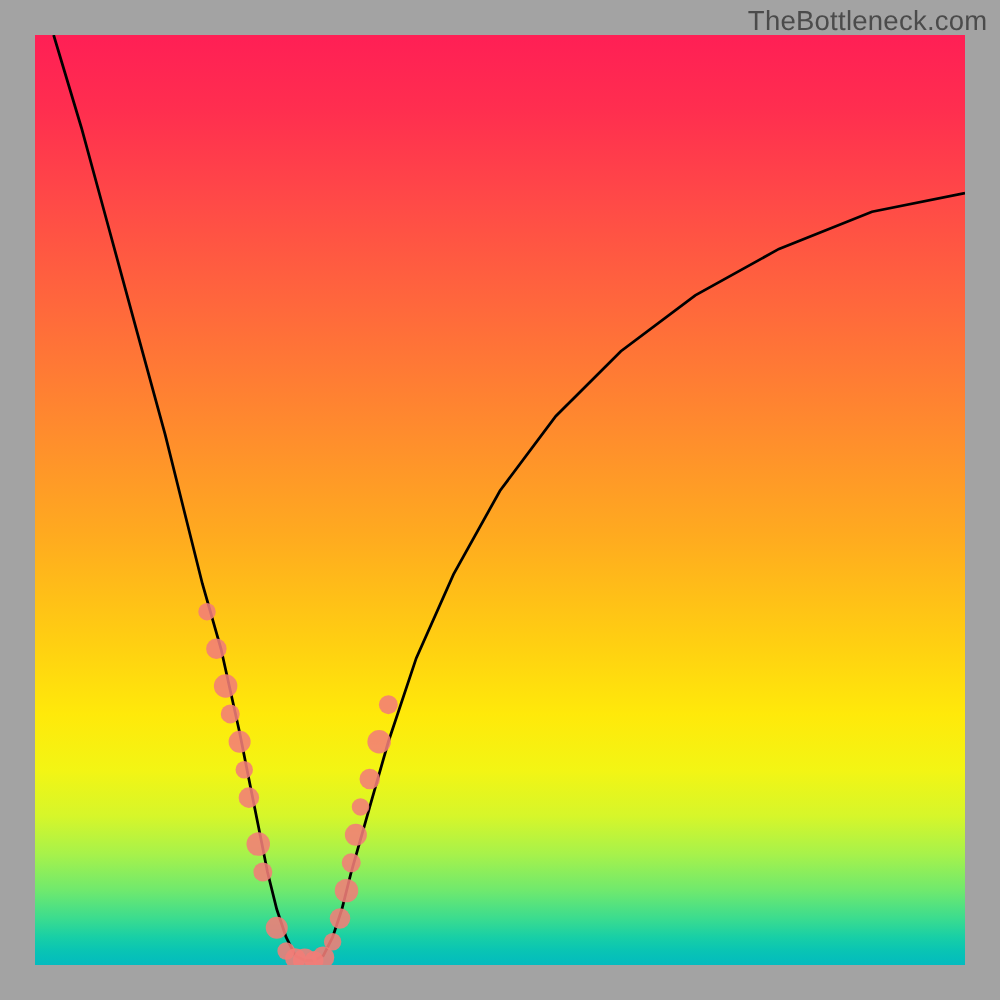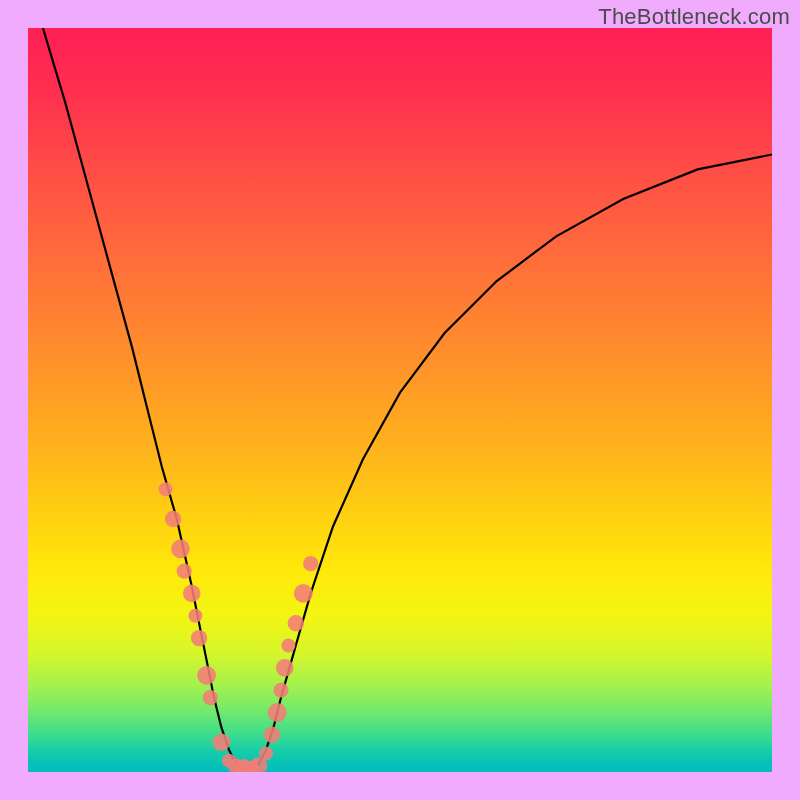--- a/index.html
+++ b/index.html
@@ -8,21 +8,21 @@
     width: 800px;
     height: 800px;
     overflow: hidden;
     background: #000;
     font-family: Arial, Helvetica, sans-serif;
   }
   .frame {
     position: relative;
     width: 800px;
     height: 800px;
-    background: #f0abfc;
+    background: #a3a3a3;
   }
   .plot-area {
     position: absolute;
     left: 28px;
     top: 28px;
     width: 744px;
     height: 744px;
     
     background: linear-gradient(to bottom,
       #ff1f55 0%,

